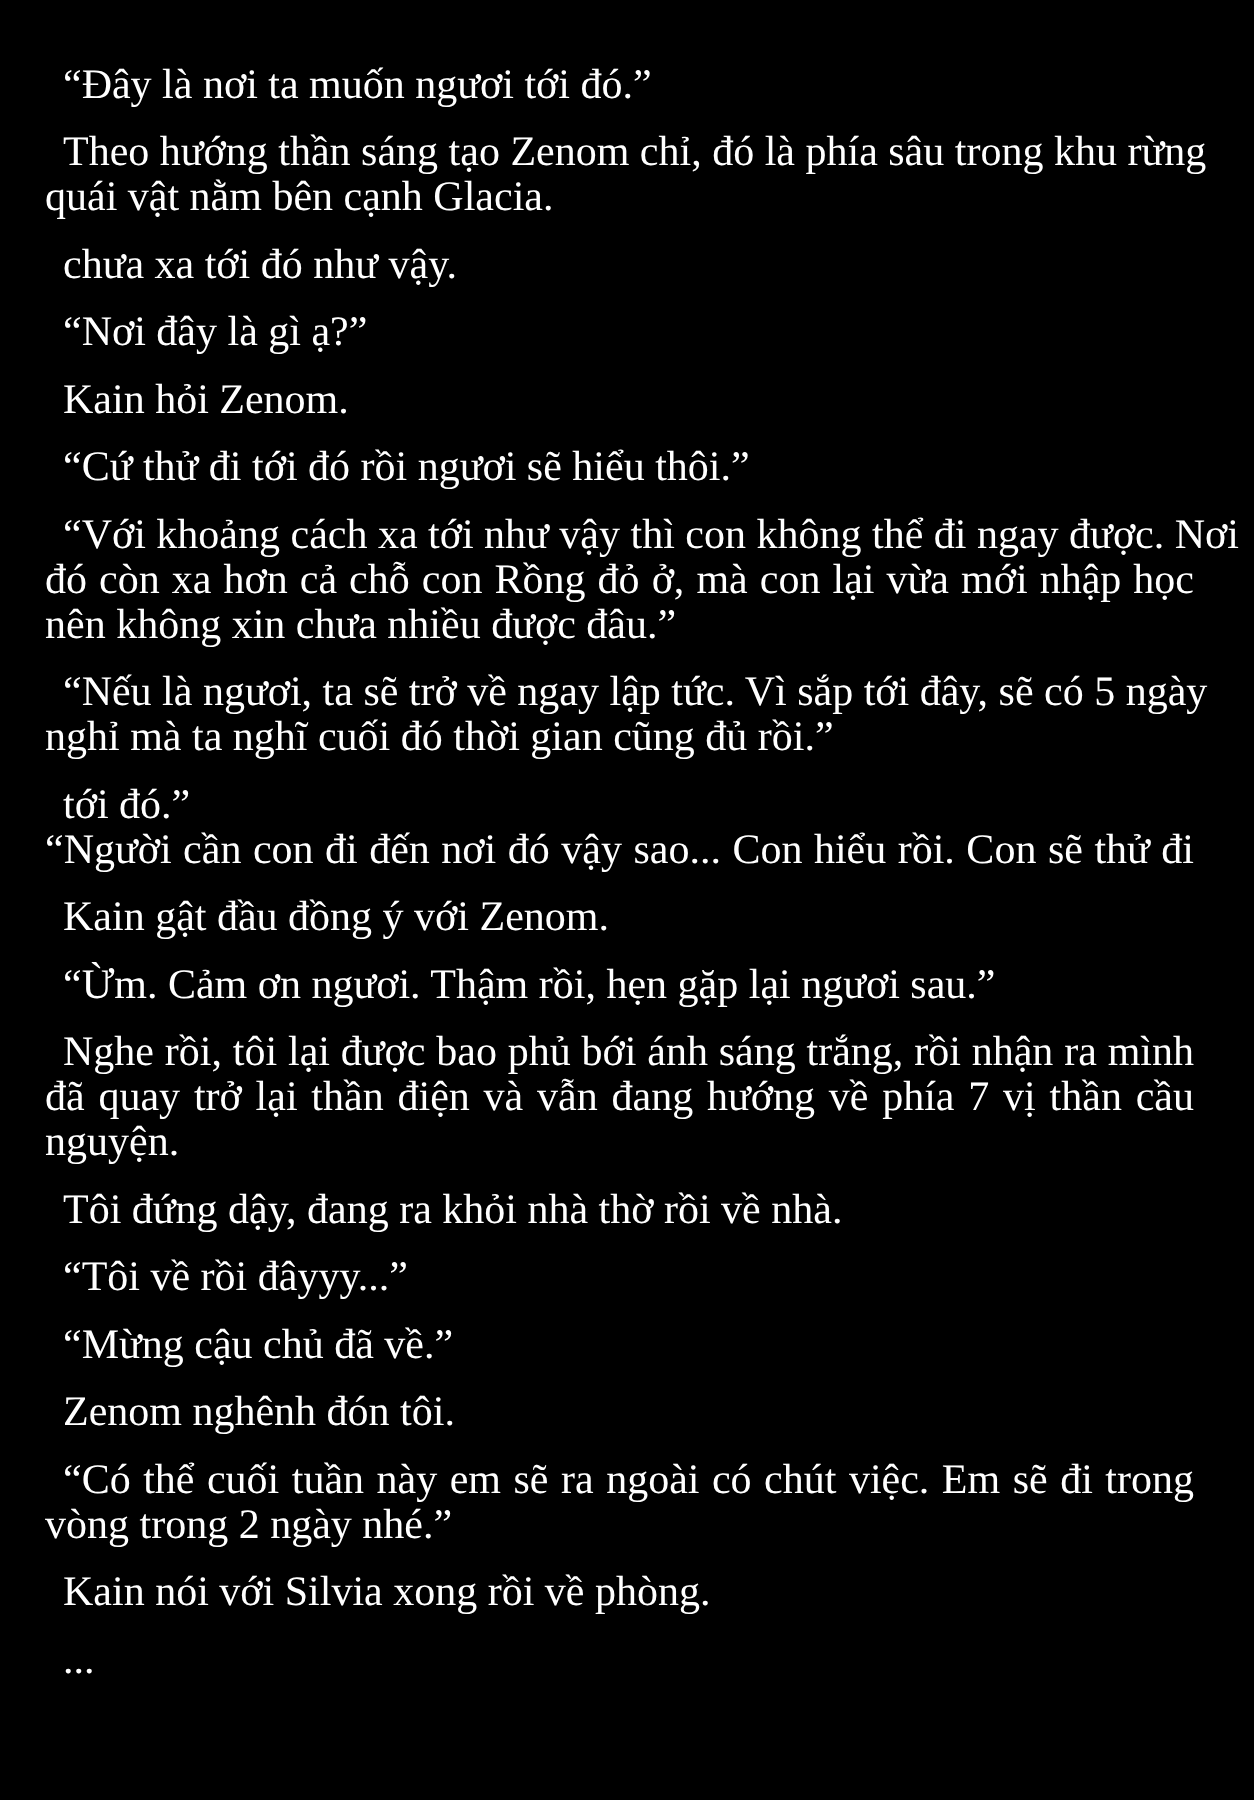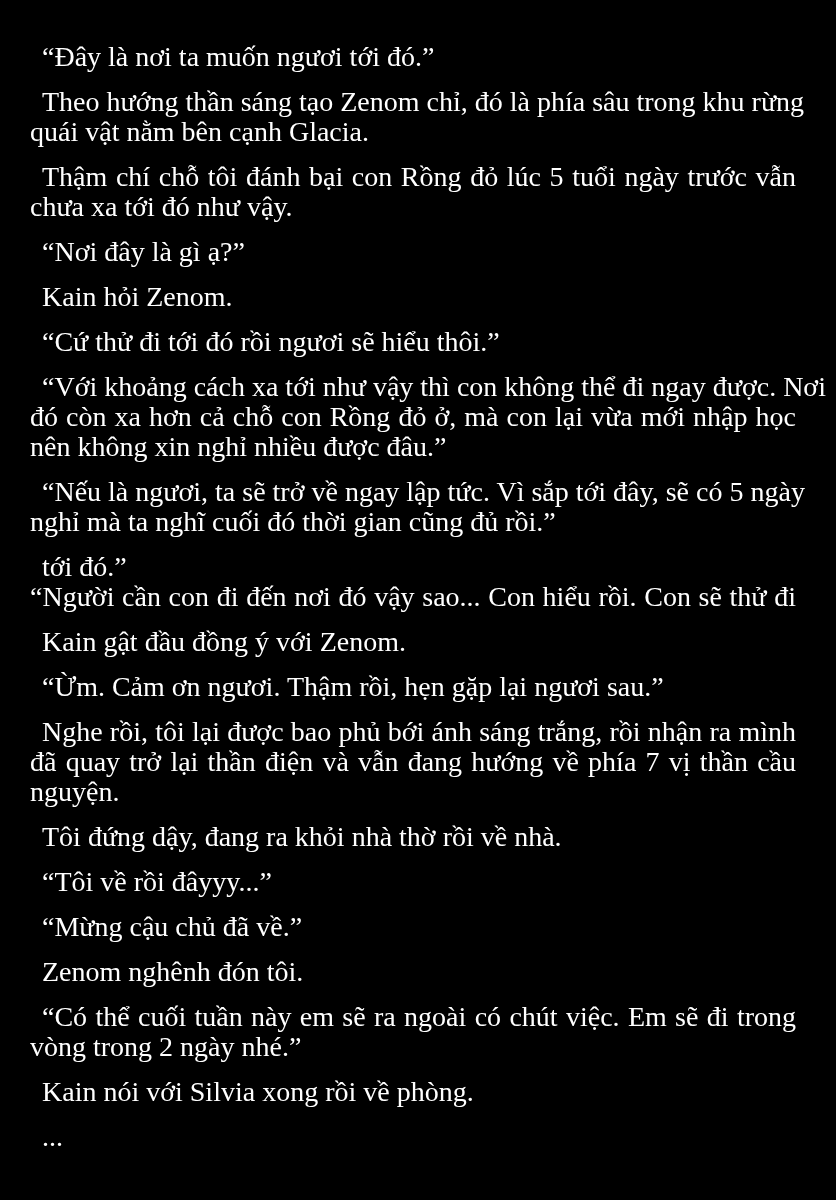--- a/index.html
+++ b/index.html
@@ -44,36 +44,35 @@
 <div class="page">
   <div id="paragraphs">
       <div class="para">
         <div class="line">“Đây là nơi ta muốn ngươi tới đó.”</div>
       </div>
       <div class="para">
         <div class="line just">Theo hướng thần sáng tạo Zenom chỉ, đó là phía sâu trong khu rừng</div>
         <div class="line">quái vật nằm bên cạnh Glacia.</div>
       </div>
       <div class="para">
-        <div class="line just">Thậm chí chỗ tôi đánh bại con Rồng đỏ lúc 5 tuổi ngày trước vẫn</div>
         <div class="line">chưa xa tới đó như vậy.</div>
       </div>
       <div class="para">
         <div class="line">“Nơi đây là gì ạ?”</div>
       </div>
       <div class="para">
         <div class="line">Kain hỏi Zenom.</div>
       </div>
       <div class="para">
         <div class="line">“Cứ thử đi tới đó rồi ngươi sẽ hiểu thôi.”</div>
       </div>
       <div class="para">
         <div class="line just">“Với khoảng cách xa tới như vậy thì con không thể đi ngay được. Nơi</div>
         <div class="line just">đó còn xa hơn cả chỗ con Rồng đỏ ở, mà con lại vừa mới nhập học</div>
-        <div class="line">nên không xin nghỉ nhiều được đâu.”</div>
+        <div class="line">nên không xin chưa nhiều được đâu.”</div>
       </div>
       <div class="para">
         <div class="line just">“Nếu là ngươi, ta sẽ trở về ngay lập tức. Vì sắp tới đây, sẽ có 5 ngày</div>
         <div class="line">nghỉ mà ta nghĩ cuối đó thời gian cũng đủ rồi.”</div>
       </div>
       <div class="para">
         <div class="line">tới đó.”</div>
         <div class="line just">“Người cần con đi đến nơi đó vậy sao... Con hiểu rồi. Con sẽ thử đi</div>
       </div>
       <div class="para">

